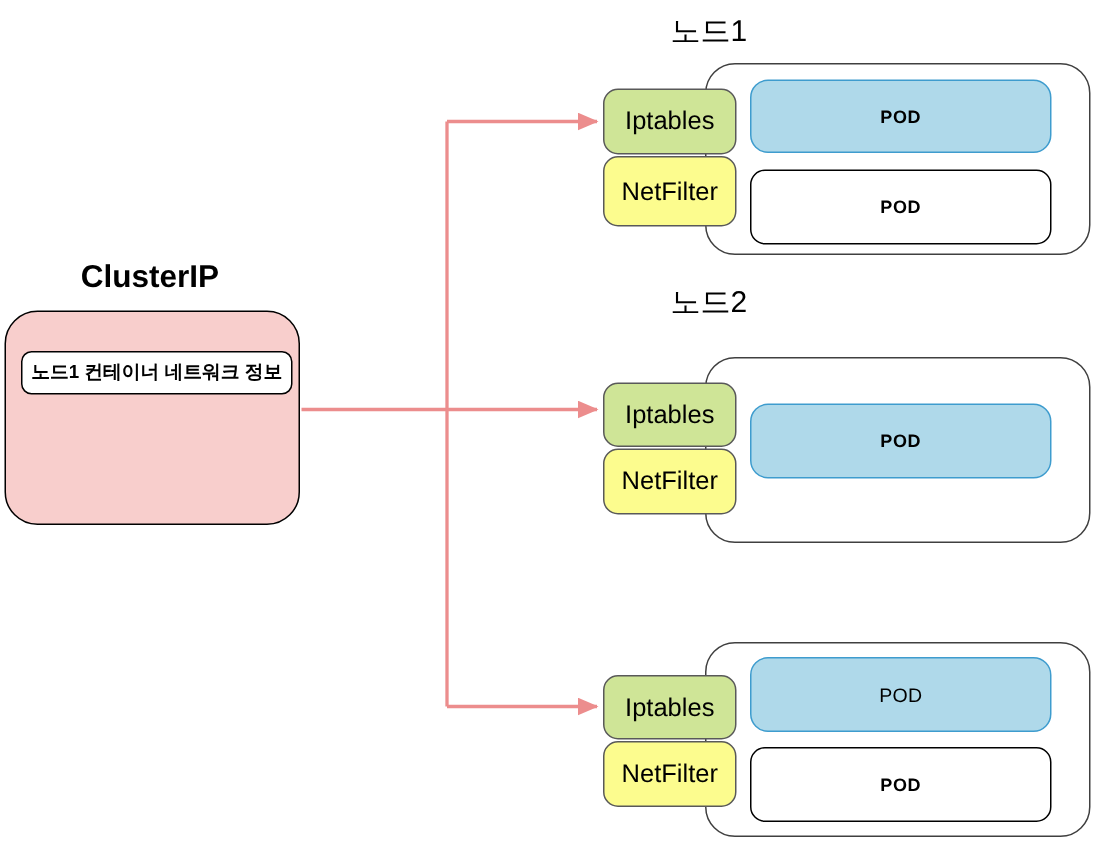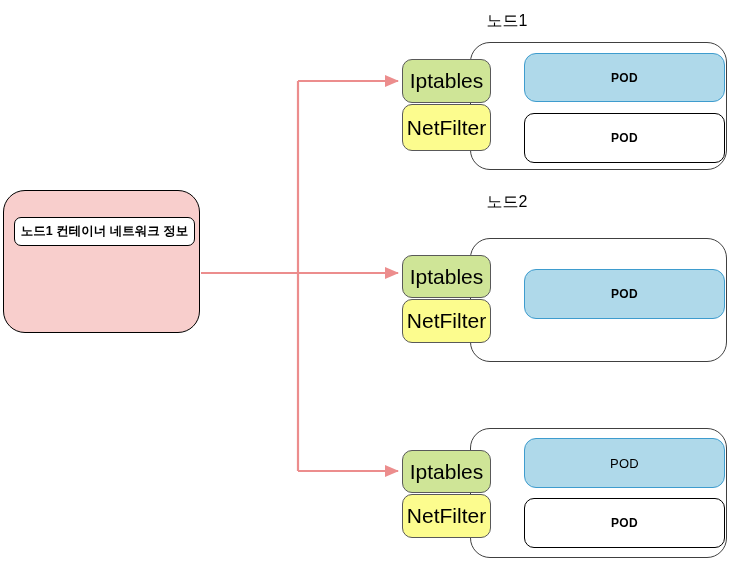--- a/index.html
+++ b/index.html
@@ -17,50 +17,50 @@
     overflow:hidden;
   }
   .abs{position:absolute;box-sizing:border-box;}
   .center{display:flex;align-items:center;justify-content:center;}
 
   .cluster-title{
     left:5px;top:172px;width:190px;height:26px;
     font-size:21px;font-weight:bold;text-align:center;line-height:26px;
   }
   .cluster-box{
-    left:3px;top:190px;width:197px;height:143px;
+    left:3px;top:207px;width:197px;height:143px;
     background:var(--cluster-fill);
     border:1.5px solid #000;border-radius:22px;padding-left:38px;
   }
   .cluster-entry{
     left:10px;width:181px;height:29px;
     background:#fff;border:1.5px solid #000;border-radius:7px;
     font-size:12.5px;font-weight:bold;white-space:nowrap;
   }
 
   .node-box{
     left:470px;width:257px;
     background:#fff;border:1.5px solid #404040;border-radius:20px;
   }
   .node-title{
     left:447px;width:120px;height:26px;
-    font-size:16px;text-align:center;line-height:26px;
+    font-size:20px;text-align:left;line-height:26px;
   }
 
   .side-box{
     left:402px;width:89px;
     border:1.5px solid #595959;border-radius:10px;
-    font-size:21px;
+    font-size:17px;
   }
   .iptables{background:var(--iptables-fill);}
   .netfilter{background:var(--netfilter-fill);}
 
   .pod{
     left:500px;width:201px;
-    font-size:12px;font-weight:bold;letter-spacing:0.4px;margin-left:24px;
+    font-size:12px;font-weight:bold;letter-spacing:0.4px;
   }
   .pod-blue{
     background:var(--pod-blue-fill);
     border:1.5px solid var(--pod-blue-border);border-radius:12px;
   }
   .pod-white{
     background:#fff;border:1.5px solid #000;border-radius:10px;
   }
   .pod-regular{font-weight:400;font-size:13px;letter-spacing:0.2px;}
 
@@ -78,20 +78,21 @@
       <marker id="ah" markerUnits="userSpaceOnUse" markerWidth="16" markerHeight="14" refX="13" refY="6" orient="auto">
         <path class="head" d="M0,0 L14,6 L0,12 Z"></path>
       </marker>
     </defs>
     <path d="M201 273 H398" marker-end="url(#ah)"></path>
     <path d="M298 81 V471"></path>
     <path d="M298 81 H398" marker-end="url(#ah)"></path>
     <path d="M298 471 H398" marker-end="url(#ah)"></path>
   </svg>
 
+  <div class="abs cluster-title">ClusterIP</div>
   <div class="abs cluster-box">
     <div class="abs center cluster-entry" style="top:26px;">노드1 컨테이너 네트워크 정보</div>
   </div>
 
   <div class="abs node-title" style="top:8px;">노드1</div>
   <div class="abs node-box" style="top:42px;height:128px;"></div>
   <div class="abs center pod pod-blue" style="top:53px;height:49px;">POD</div>
   <div class="abs center pod pod-white" style="top:113px;height:50px;">POD</div>
   <div class="abs center side-box iptables" style="top:59px;height:44px;">Iptables</div>
   <div class="abs center side-box netfilter" style="top:104px;height:47px;">NetFilter</div>

